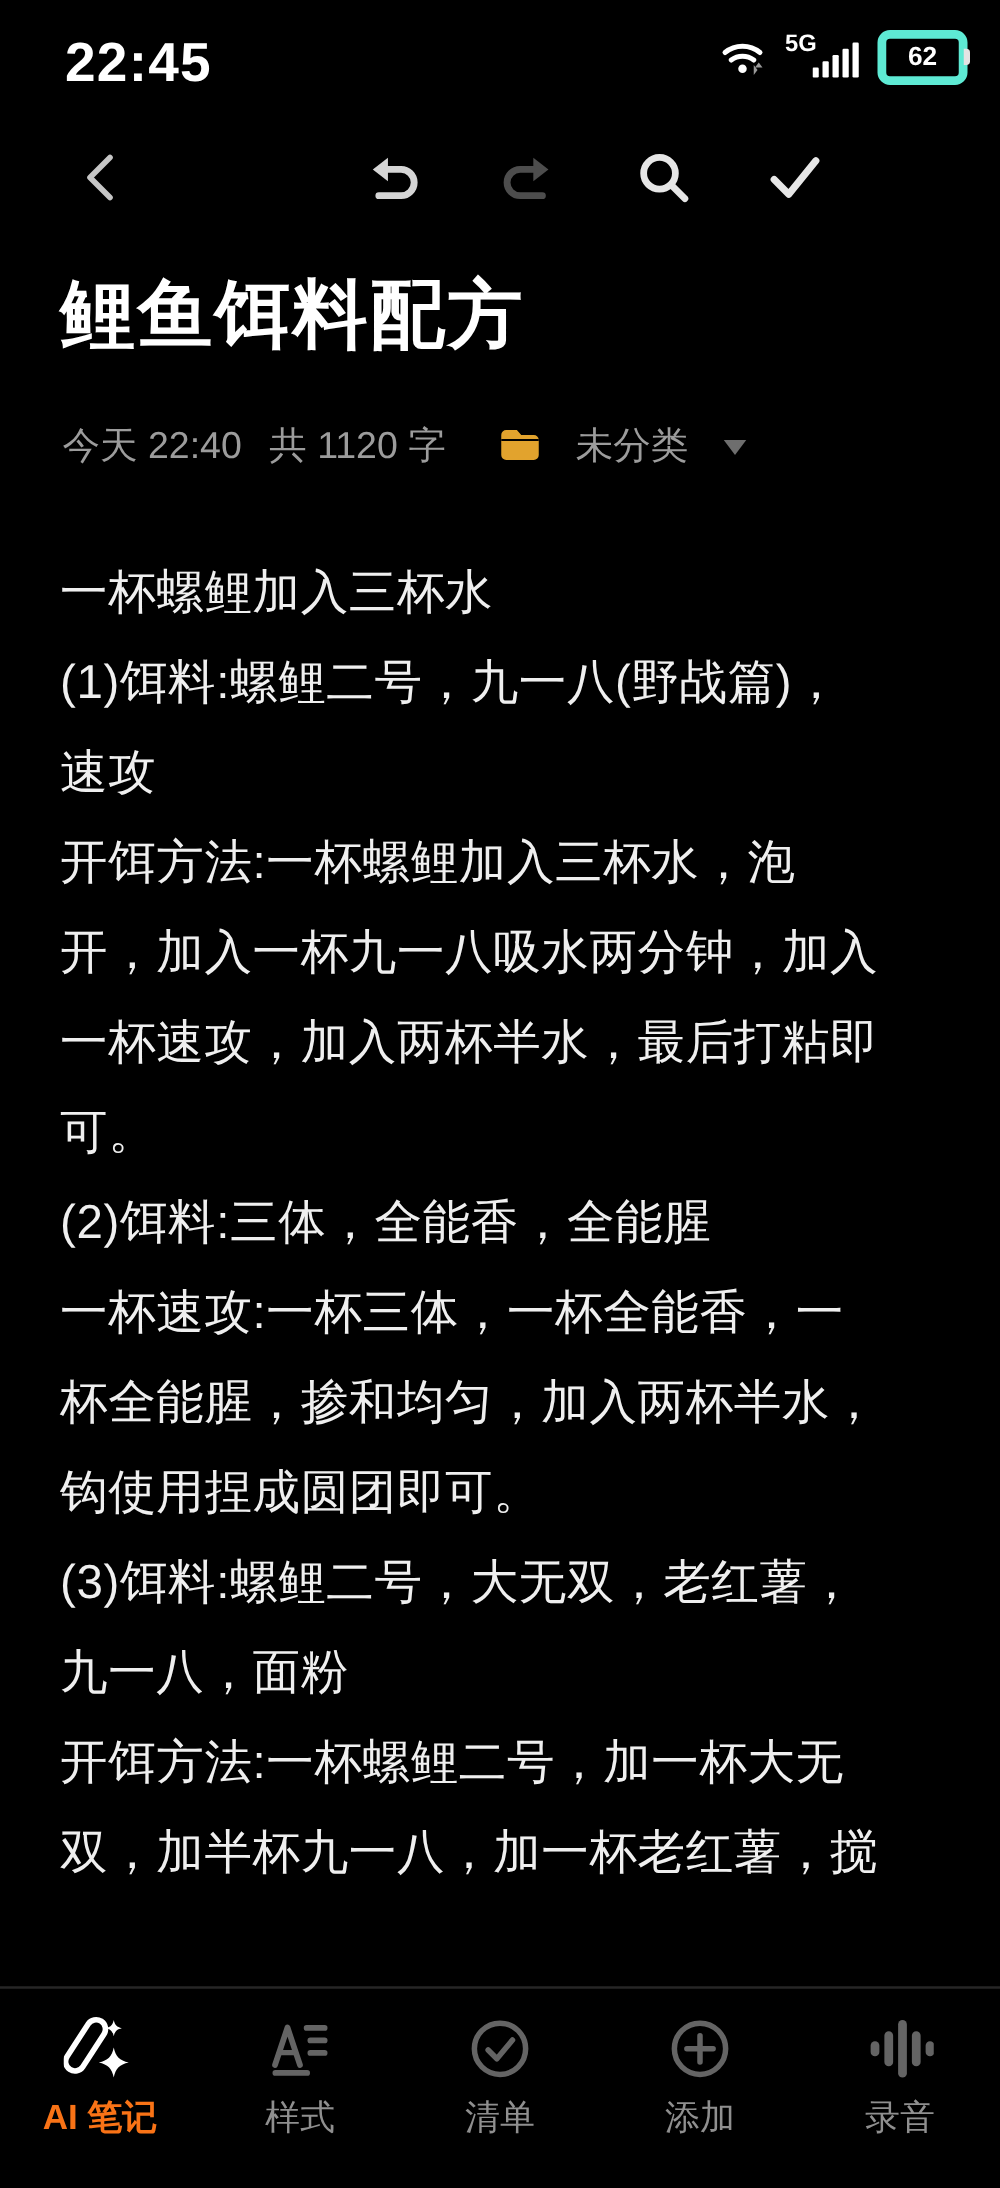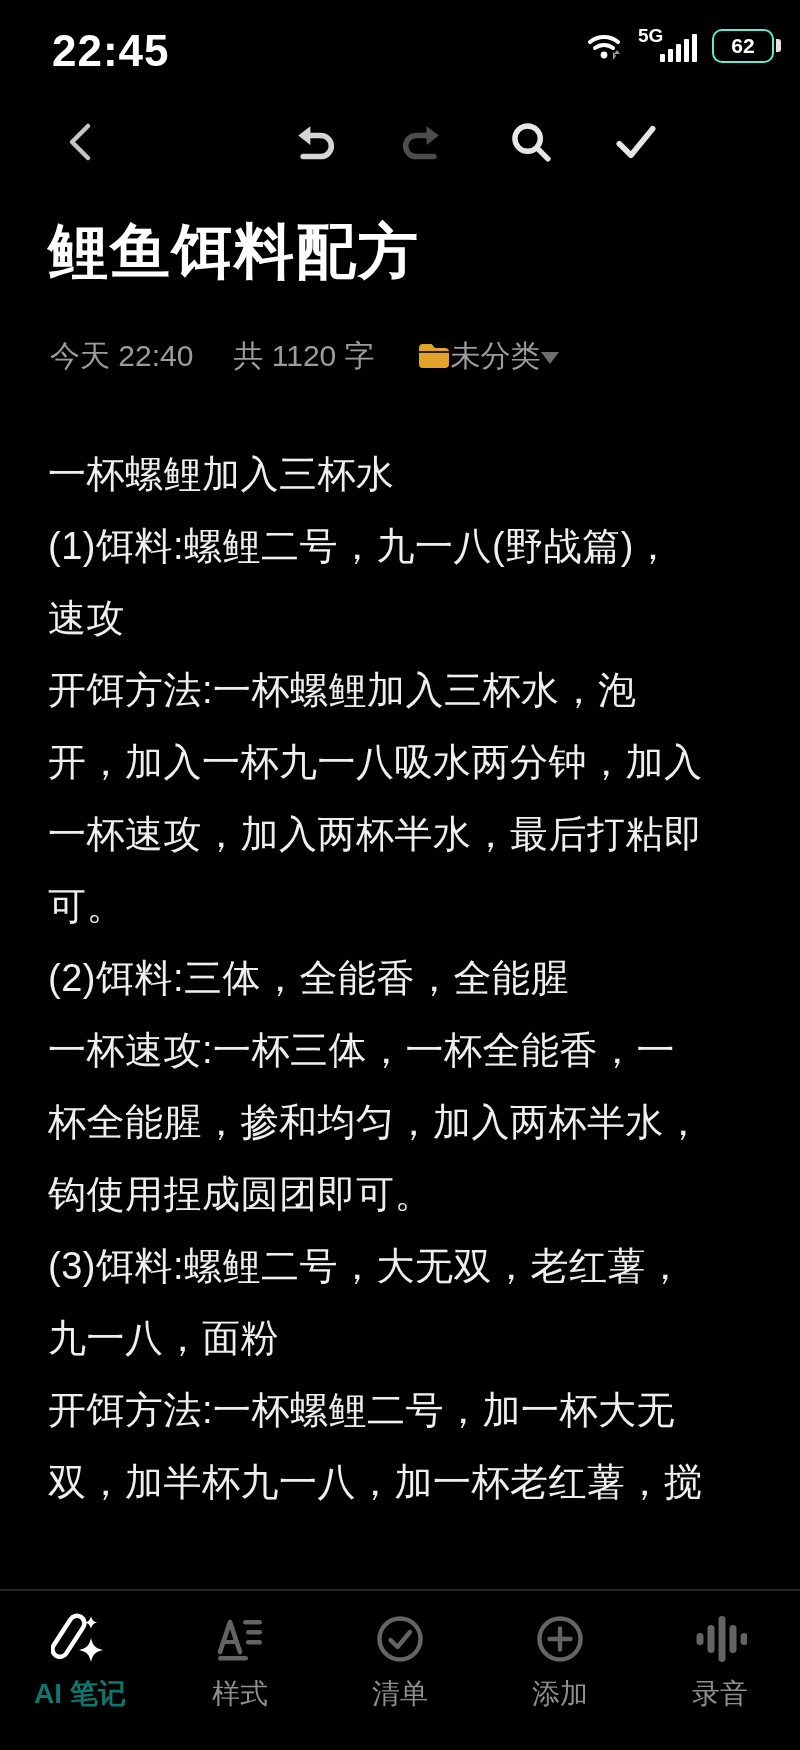--- a/index.html
+++ b/index.html
@@ -8,44 +8,44 @@
     font-family:"Liberation Sans","DejaVu Sans",sans-serif;
     -webkit-font-smoothing:antialiased;
   }
   
   .status-bar{position:absolute;top:0;left:0;width:100%;height:80px;}
   .status-time{position:absolute;left:52px;top:26px;font-size:44px;font-weight:600;color:#fff;letter-spacing:1px;}
   .status-right{position:absolute;right:26px;top:26px;display:flex;align-items:center;gap:12px;height:40px;}
   .signal{position:relative;width:62px;height:40px;}
   .net-label{position:absolute;left:0;top:-1px;font-size:19px;font-weight:700;color:#fff;}
   .sig-bars{position:absolute;right:0;bottom:3px;}
-  .battery{position:relative;width:58px;height:30px;border:2px solid #5eead4;border-radius:10px;
+  .battery{position:relative;width:58px;height:30px;border:7px solid #5eead4;border-radius:10px;
     display:flex;align-items:center;justify-content:center;}
   .battery-txt{font-size:21px;font-weight:700;color:#fff;}
   .battery-nub{position:absolute;right:-9px;top:8px;width:5px;height:13px;background:#e3e3e3;border-radius:0 3px 3px 0;}
   
   .toolbar{position:absolute;top:104px;left:0;width:100%;height:80px;}
   .tb-btn{position:absolute;top:0;width:60px;height:76px;display:flex;align-items:center;justify-content:center;background:none;border:none;padding:0;}
   
   .note-title{position:absolute;left:48px;top:212px;margin:0;font-size:60px;font-weight:700;color:#fff;letter-spacing:2px;}
   .meta-row{position:absolute;left:50px;top:332px;height:48px;display:flex;align-items:center;font-size:30px;color:#9c9c9c;}
-  .meta-date{margin-right:40px;}
+  .meta-date{margin-right:22px;}
   .meta-count{margin-right:42px;}
-  .category{display:flex;align-items:center;gap:0;cursor:pointer;}
+  .category{display:flex;align-items:center;gap:28px;cursor:pointer;}
   .caret-down{width:0;height:0;border-left:9px solid transparent;border-right:9px solid transparent;border-top:12px solid #6e6e6e;margin-top:4px;}
   
   .note-body{position:absolute;left:48px;top:438px;width:720px;}
   .body-line{height:72px;line-height:72px;font-size:38px;color:#efefef;white-space:nowrap;letter-spacing:0.5px;}
   
   .bar-divider{position:absolute;top:1589px;left:0;width:100%;height:2px;background:#262626;}
   .bottom-bar{position:absolute;top:1591px;left:0;width:100%;height:159px;display:flex;}
   .bb-item{flex:1;display:flex;flex-direction:column;align-items:center;background:none;border:none;padding:0;}
   .bb-icon{margin-top:20px;height:56px;display:flex;align-items:center;justify-content:center;}
   .bb-label{margin-top:8px;font-size:28px;color:#8f8f8f;}
-  .bb-item.active .bb-label{color:#0f766e;font-weight:600;}
+  .bb-item.active .bb-label{color:#f97316;font-weight:600;}
 </style>
 </head>
 <body>
 
 <div class="screen">
 
   <div class="status-bar">
     <span class="status-time">22:45</span>
     <div class="status-right">
       <svg width="40" height="36" viewBox="0 0 40 36">

